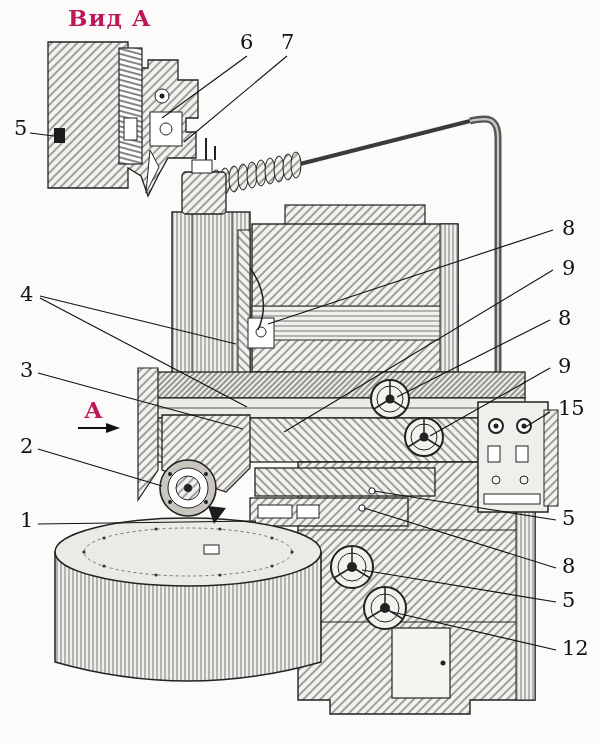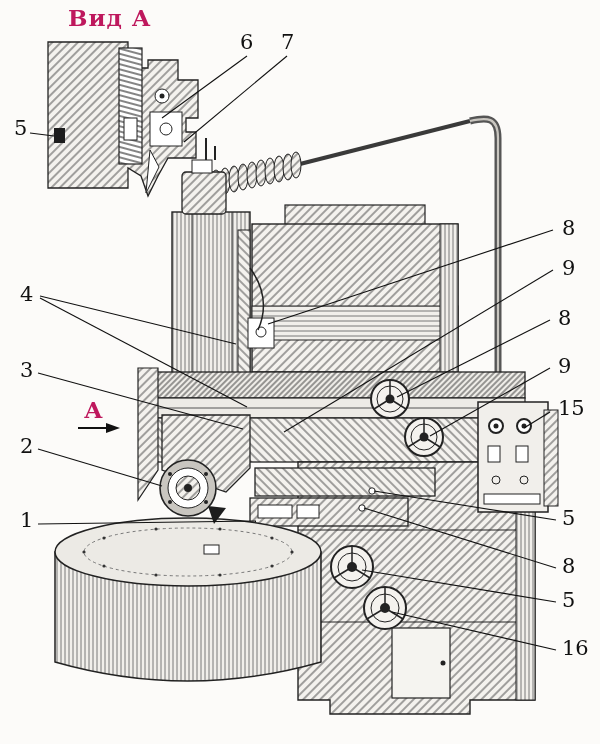--- a/index.html
+++ b/index.html
@@ -253,15 +253,15 @@
 <div class="callout" style="left:20px;top:436px">2</div>
 <div class="callout" style="left:20px;top:510px">1</div>
 <div class="callout" style="left:562px;top:218px">8</div>
 <div class="callout" style="left:562px;top:258px">9</div>
 <div class="callout" style="left:558px;top:308px">8</div>
 <div class="callout" style="left:558px;top:356px">9</div>
 <div class="callout" style="left:558px;top:398px">15</div>
 <div class="callout" style="left:562px;top:508px">5</div>
 <div class="callout" style="left:562px;top:556px">8</div>
 <div class="callout" style="left:562px;top:590px">5</div>
-<div class="callout" style="left:562px;top:638px">16</div>
+<div class="callout" style="left:562px;top:638px">12</div>
 
 </div>
 
 </body></html>

